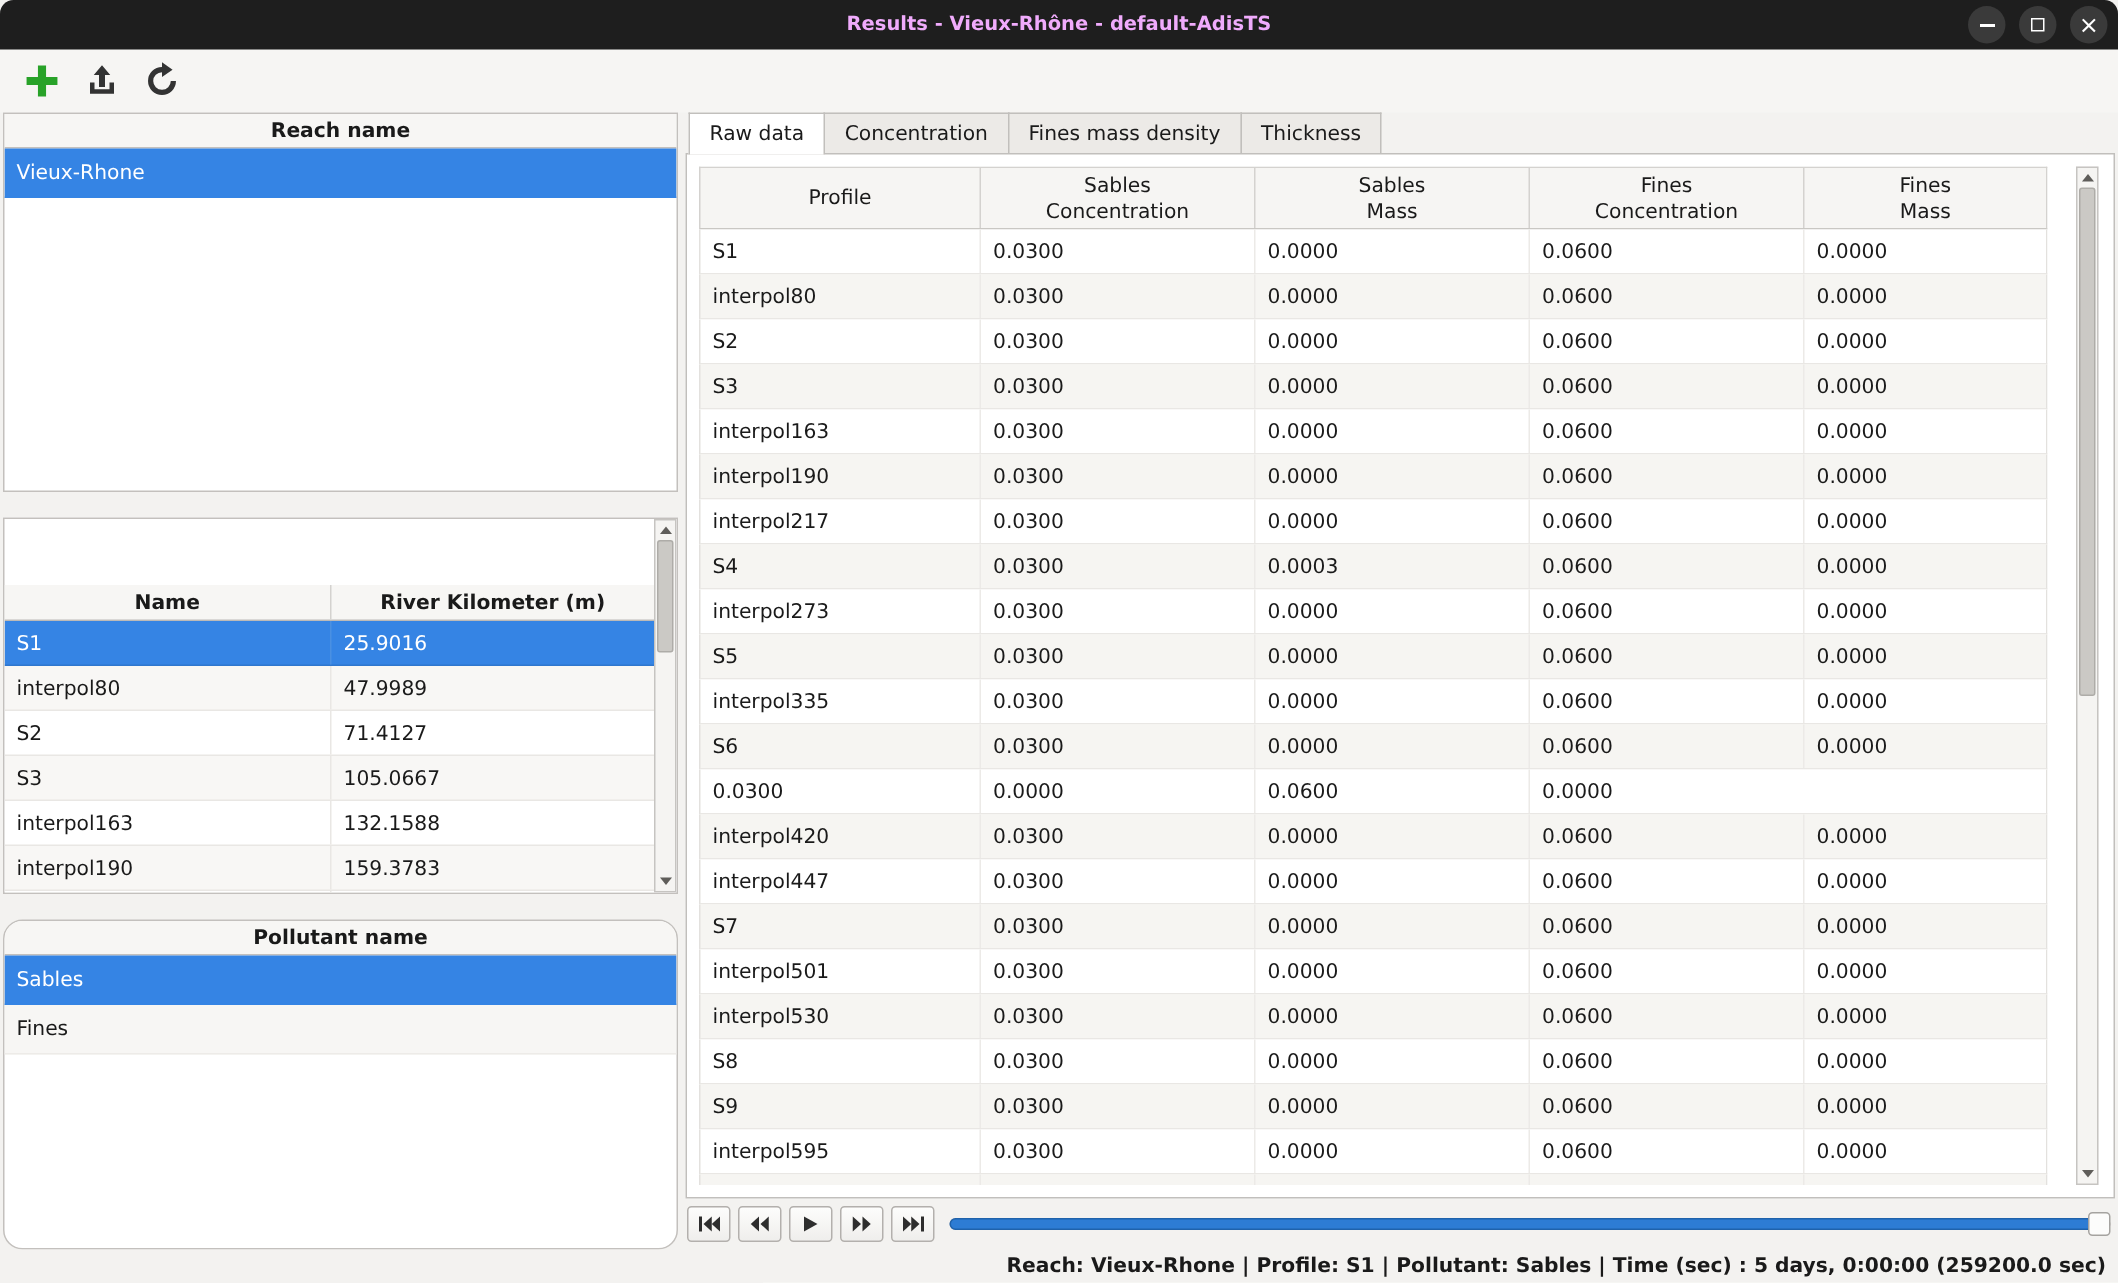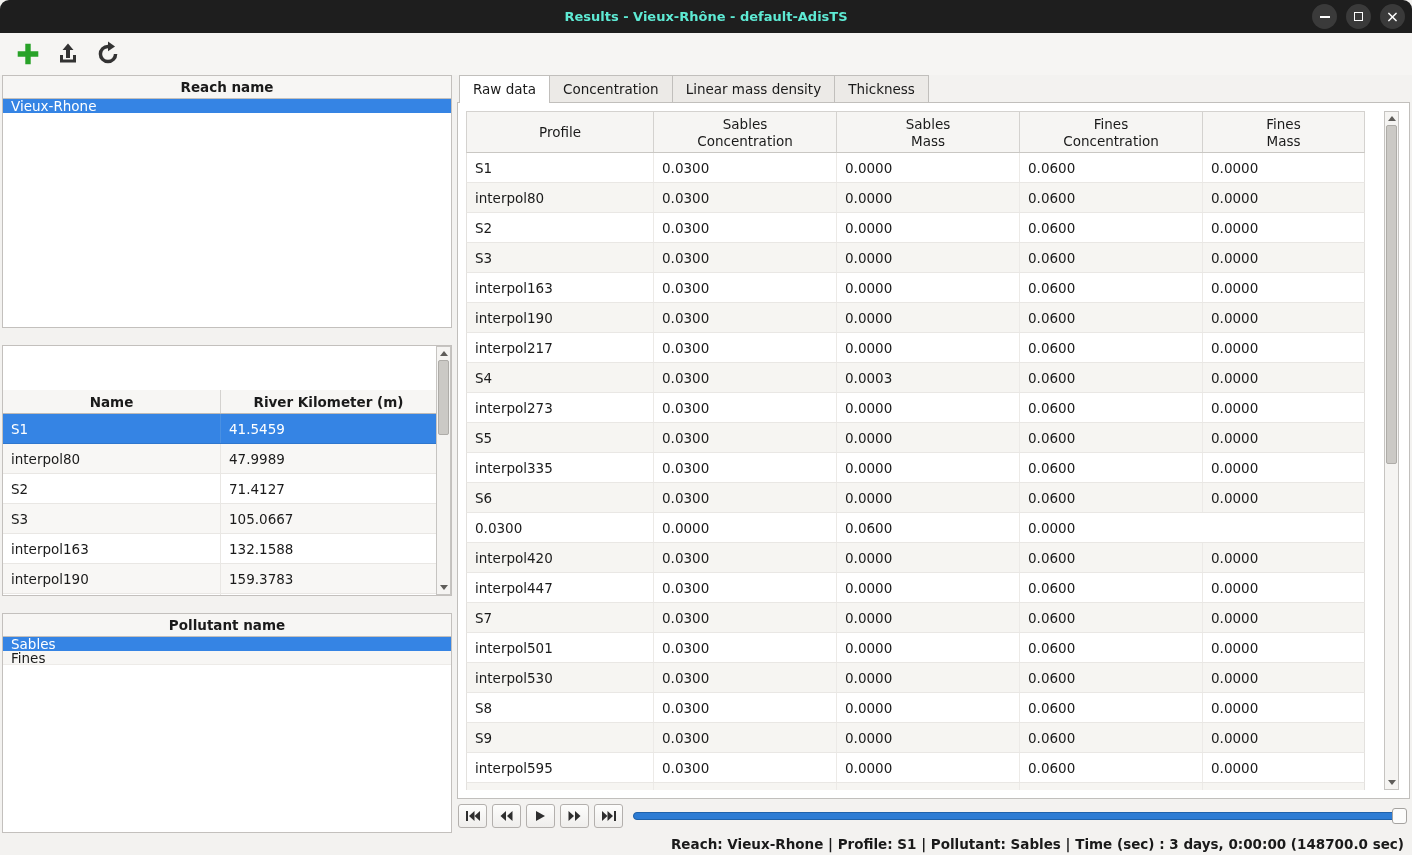--- a/index.html
+++ b/index.html
@@ -10,21 +10,21 @@
     color: #1a1a1a;
     background: #f3f2f0;
   }
   .window { width: 1412px; height: 855px; display: flex; flex-direction: column; background: #f3f2f0; }
 
   
   .titlebar {
     flex: 0 0 33px; background: #1e1e1e; border-radius: 9px 9px 0 0;
     display: flex; align-items: center; position: relative;
   }
-  .title { flex: 1; text-align: center; color: #5eead4; font-weight: bold; font-size: 13px; }
+  .title { flex: 1; text-align: center; color: #f0abfc; font-weight: bold; font-size: 13px; }
   .win-controls { position: absolute; right: 7px; top: 0; height: 100%; display: flex; align-items: center; gap: 9px; }
   .wbtn {
     width: 25px; height: 25px; border-radius: 50%; background: #3a3a3a;
     display: flex; align-items: center; justify-content: center; cursor: default;
   }
   .ic-min { width: 10px; height: 2px; background: #ffffff; display: block; }
   .ic-max { width: 9px; height: 9px; border: 1.5px solid #ffffff; display: block; }
   .ic-close { color: #ffffff; font-size: 16px; line-height: 1; }
 
   
@@ -33,27 +33,27 @@
 
   
   .content { flex: 1; display: flex; gap: 5px; padding: 0 2px; min-height: 0; }
   .left-col { flex: 0 0 450px; width: 450px; display: flex; flex-direction: column; gap: 17px; }
   .right-col { flex: 1; min-width: 0; display: flex; flex-direction: column; }
 
   
   .panel { background: #ffffff; border: 1px solid #c3c0bd; overflow: hidden; }
   .reach-panel { flex: 0 0 253px; }
   .profiles-panel { flex: 0 0 251px; display: flex; }
-  .pollutant-panel { flex: 1; }
+  .pollutant-panel { flex: 1; border-radius: 13px; }
   .panel-header {
     height: 23px; display: flex; align-items: center; justify-content: center;
     font-weight: bold; background: #f7f6f4; border-bottom: 1px solid #c3c0bd;
   }
   .sel-row {
-    height: 14px; display: flex; align-items: center; padding: 0 8px;
+    height: 33px; display: flex; align-items: center; padding: 0 8px;
     border-bottom: 1px solid #edebe8; background: #ffffff;
   }
   .sel-row.alt { background: #f7f6f4; }
   .sel-row.selected { background: #3584e4; color: #ffffff; border-bottom-color: #3584e4; }
 
   
   .profiles-main { flex: 1; min-width: 0; display: flex; flex-direction: column; }
   .pheader {
     display: grid; grid-template-columns: 218px minmax(0,1fr);
     background: #f7f6f4; border-bottom: 1px solid #bdbab7; flex: 0 0 24px; margin-top: 44px;
@@ -166,21 +166,21 @@
 
       <div class="panel profiles-panel">
         <div class="profiles-main">
           <div class="pheader">
             <div class="phcell">Name</div>
             <div class="phcell">River Kilometer (m)</div>
           </div>
           <div class="pbody">
               <div class="prow selected">
                 <div class="pcell">S1</div>
-                <div class="pcell">41.5459</div>
+                <div class="pcell">25.9016</div>
               </div>
               <div class="prow alt">
                 <div class="pcell">interpol80</div>
                 <div class="pcell">47.9989</div>
               </div>
               <div class="prow">
                 <div class="pcell">S2</div>
                 <div class="pcell">71.4127</div>
               </div>
               <div class="prow alt">
@@ -222,21 +222,21 @@
           </div>
       </div>
 
     </div>
 
     <div class="right-col">
 
       <div class="tab-bar">
           <div class="tab active">Raw data</div>
           <div class="tab">Concentration</div>
-          <div class="tab">Linear mass density</div>
+          <div class="tab">Fines mass density</div>
           <div class="tab">Thickness</div>
         </div>
 
       <div class="tab-content">
         <div class="datatable">
           <div class="thead">
               <div class="thcell">
                 <div class="thline">Profile</div>
               </div>
               <div class="thcell">
@@ -457,16 +457,16 @@
           <div class="slider-track"></div>
           <div class="slider-fill" style="width: 99%;"></div>
           <div class="slider-handle"></div>
         </div>
       </div>
 
     </div>
   </div>
 
   <div class="statusbar">
-    <span>Reach: Vieux-Rhone | Profile: S1 | Pollutant: Sables | Time (sec) : 3 days, 0:00:00 (148700.0 sec)</span>
+    <span>Reach: Vieux-Rhone | Profile: S1 | Pollutant: Sables | Time (sec) : 5 days, 0:00:00 (259200.0 sec)</span>
   </div>
 
 </div>
 
 </body></html>

